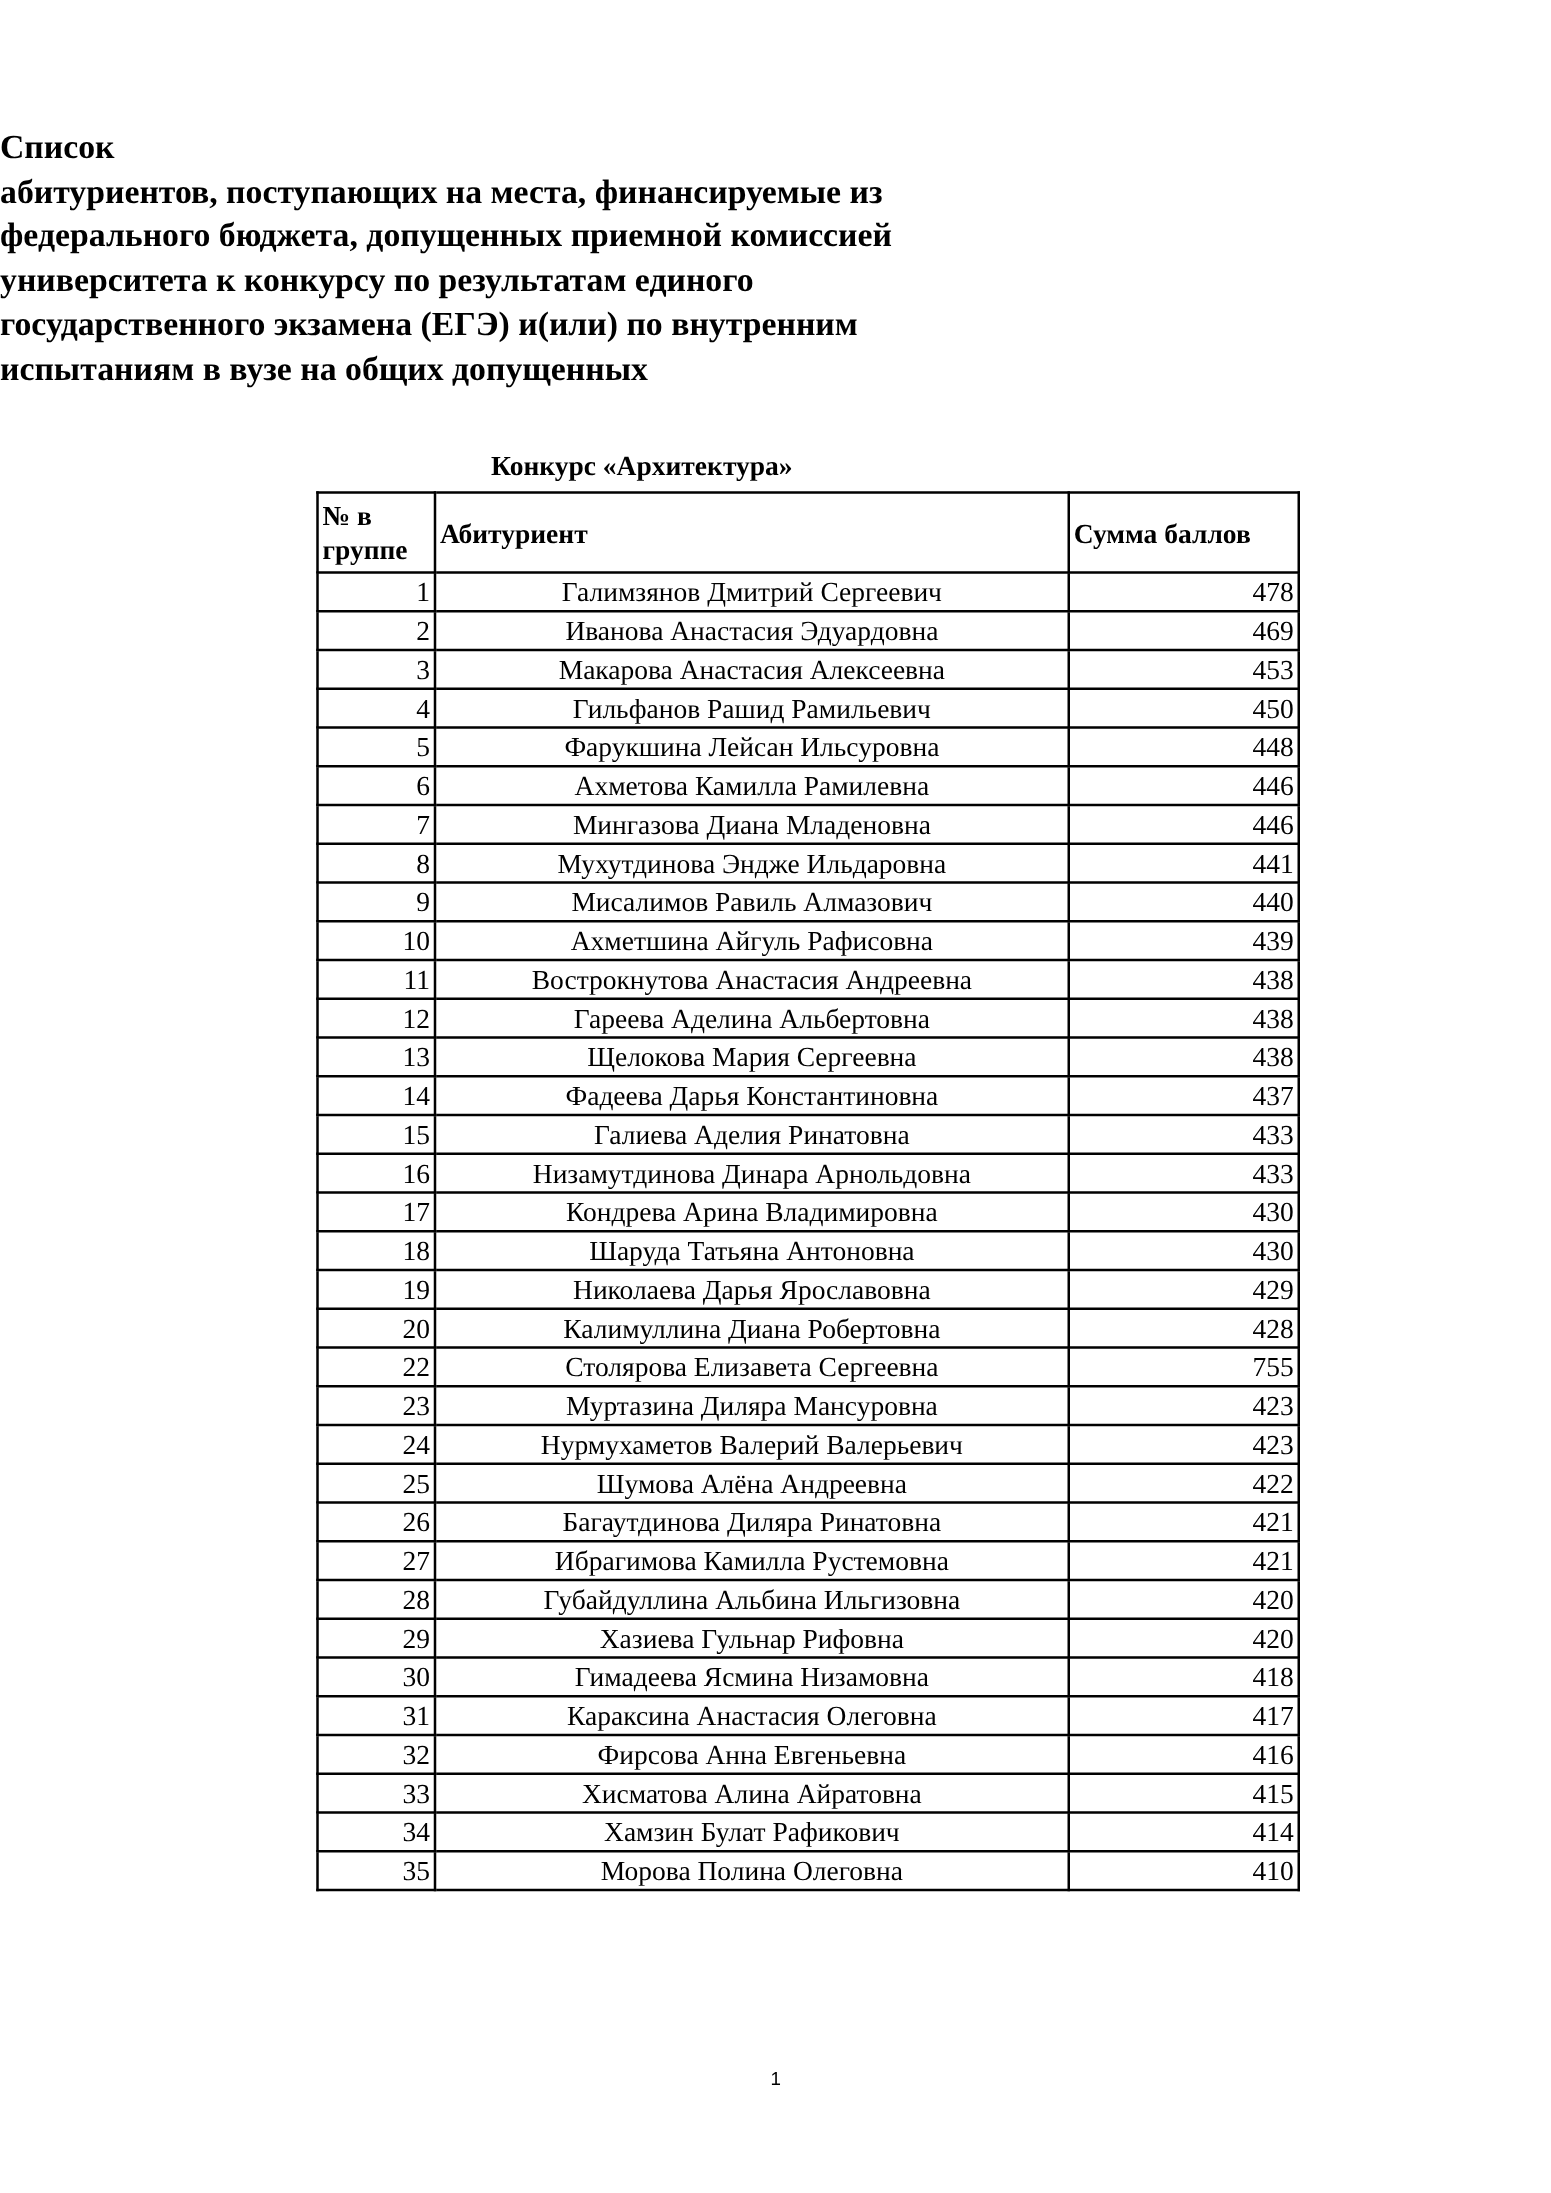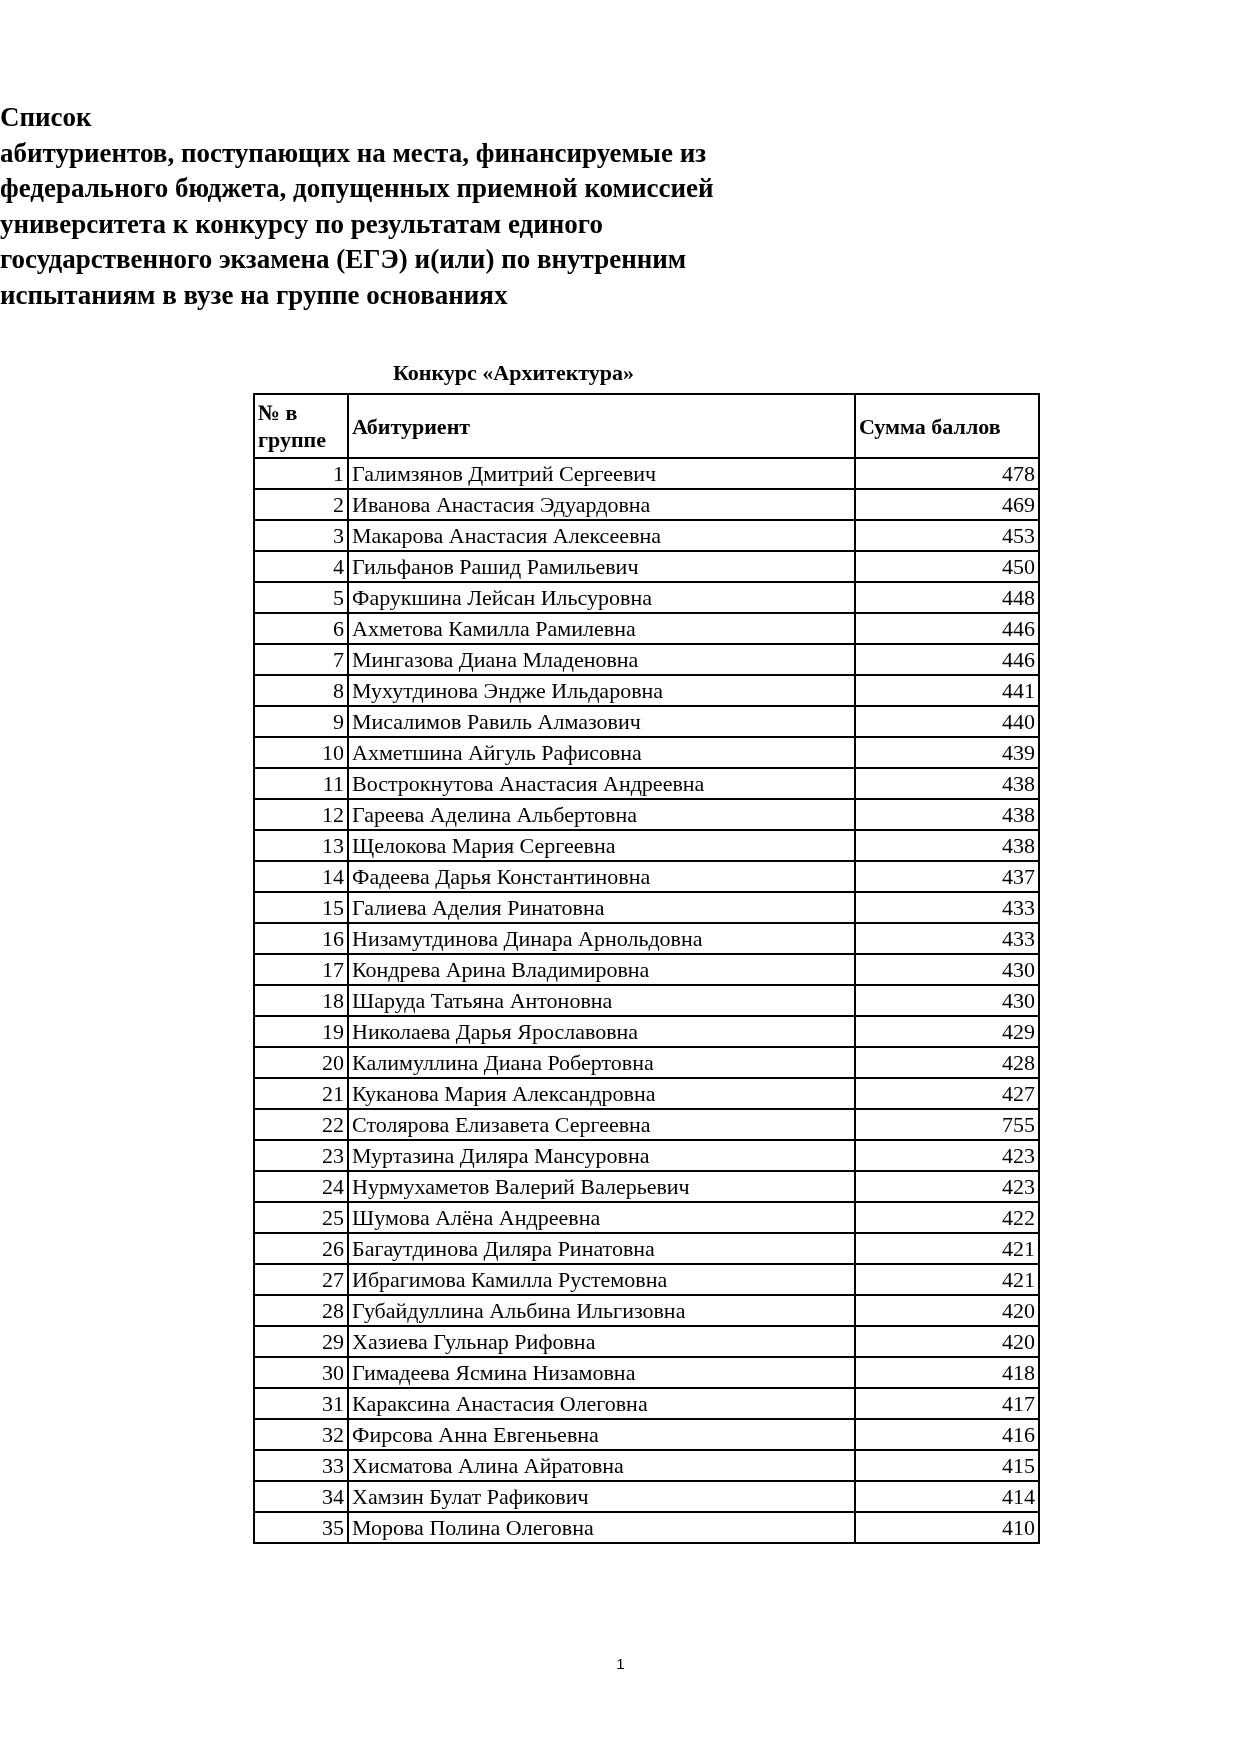--- a/index.html
+++ b/index.html
@@ -62,42 +62,42 @@
     }
     table.list th.th-num {
       white-space: normal;
       line-height: 27px;
     }
     table.list td {
       height: 29px;
       line-height: 29px;
     }
     td.num { text-align: right; padding-right: 2px; }
-    td.name { text-align: left; padding-left: 3px; }
+    td.name { text-align: center; padding-left: 3px; }
     td.score { text-align: right; padding-right: 2px; }
     .page-number {
       position: absolute;
       top: 1655px;
       left: 0;
       width: 1241px;
       text-align: center;
       font-family: "Liberation Sans", "DejaVu Sans", sans-serif;
       font-size: 15px;
     }
   </style>
 </head>
 <body>
 
 <div class="title-block">
   <div>Список</div>
   <div>абитуриентов, поступающих на места, финансируемые из</div>
   <div>федерального бюджета, допущенных приемной комиссией</div>
   <div>университета к конкурсу по результатам единого</div>
   <div>государственного экзамена (ЕГЭ) и(или) по внутренним</div>
-  <div>испытаниям в вузе на группе основаниях</div>
+  <div>испытаниям в вузе на общих допущенных</div>
 </div>
 
 <div class="contest-title">Конкурс «Архитектура»</div>
 
 <table class="list">
   <colgroup>
     <col class="c-num">
     <col class="c-name">
     <col class="c-score">
   </colgroup>
@@ -203,25 +203,20 @@
         <td class="num">19</td>
         <td class="name">Николаева Дарья Ярославовна</td>
         <td class="score">429</td>
       </tr>
       <tr>
         <td class="num">20</td>
         <td class="name">Калимуллина Диана Робертовна</td>
         <td class="score">428</td>
       </tr>
       <tr>
-        <td class="num">21</td>
-        <td class="name">Куканова Мария Александровна</td>
-        <td class="score">427</td>
-      </tr>
-      <tr>
         <td class="num">22</td>
         <td class="name">Столярова Елизавета Сергеевна</td>
         <td class="score">755</td>
       </tr>
       <tr>
         <td class="num">23</td>
         <td class="name">Муртазина Диляра Мансуровна</td>
         <td class="score">423</td>
       </tr>
       <tr>

